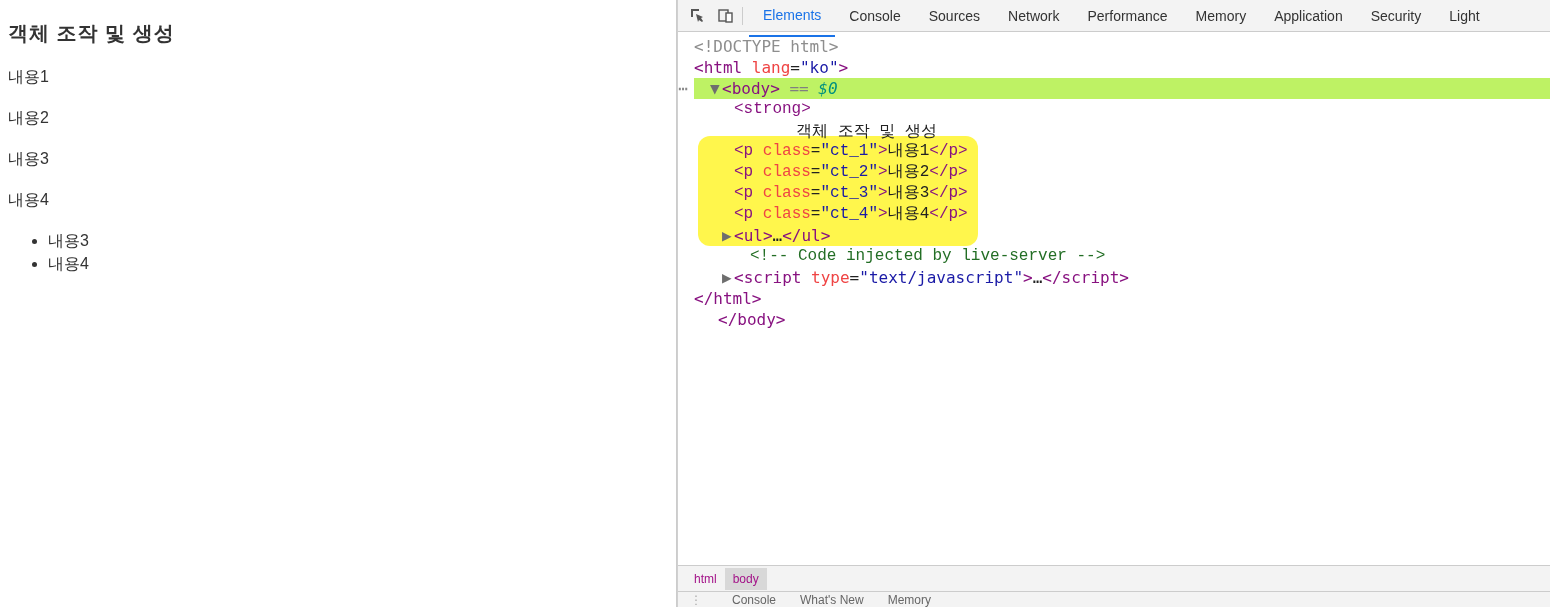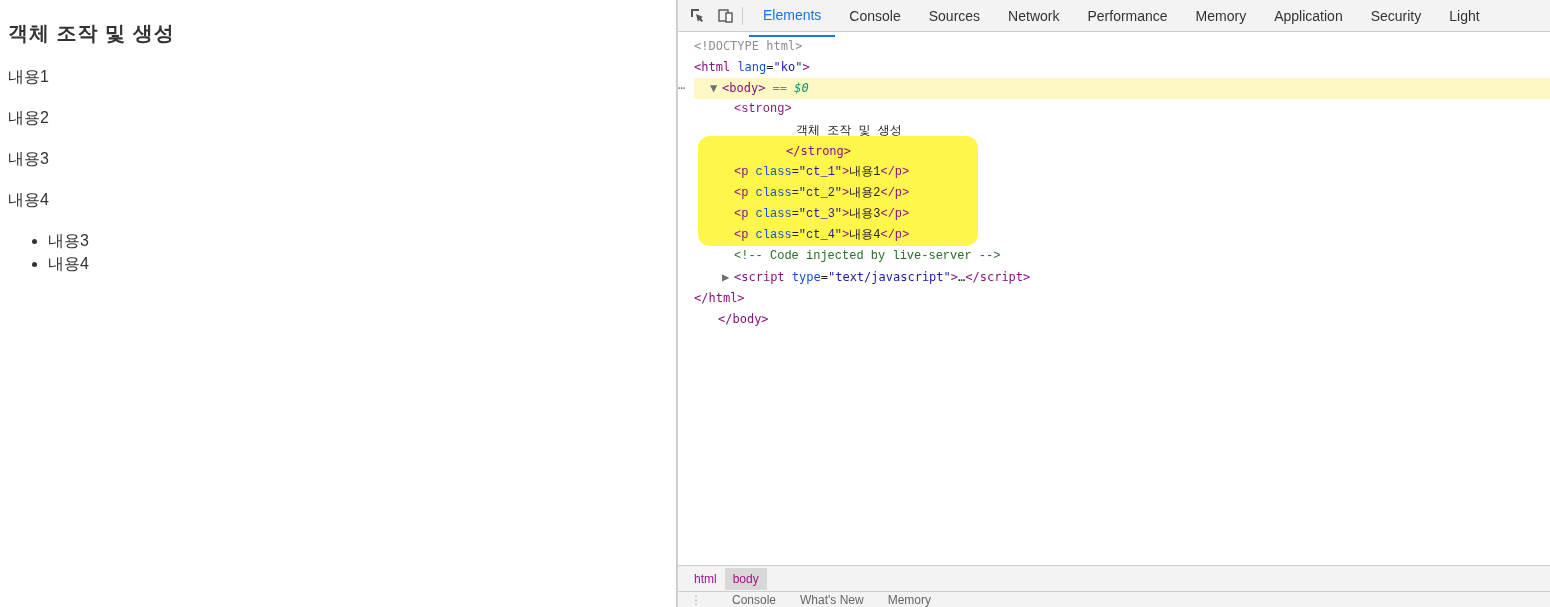--- a/index.html
+++ b/index.html
@@ -81,44 +81,44 @@
   .dt-tab.active {
     color: #1a73e8;
     border-bottom: 2px solid #1a73e8;
     margin-bottom: -1px;
   }
 
   .dt-body {
     flex: 1;
     overflow: auto;
     font-family: Consolas, Menlo, monospace;
-    font-size: 12px;
+    font-size: 16px;
     padding: 4px 0 4px 16px;
     line-height: 21px;
     position: relative;
     color: #222;
   }
   .dom-line { white-space: pre; position: relative; }
   .dom-indent-1 { padding-left: 0px; }
   .dom-indent-2 { padding-left: 16px; }
   .dom-indent-3 { padding-left: 40px; font-family: Liberation Mono, monospace; }
   .dom-indent-5 { padding-left: 102px; }
   .toggle { color: #6e6e6e; display: inline-block; width: 10px; margin-right: 2px; cursor: pointer; }
   .tag-bracket { color: #881280; }
   .tag-name { color: #881280; }
-  .attr-name { color: #1d4ed8; }
+  .attr-name { color: #ef4444; }
   .attr-value { color: #1a1aa6; }
   .text-node { color: #222; }
   .doctype { color: #8e8e8e; }
   .sel-suffix { color: #808080; font-style: italic; }
   .sel-suffix .var { color: #00907f; }
-  .comment { color: #236e25; }
+  .comment { color: #236e25; margin-left: 16px; }
 
   .selected-row {
-    background: #fef9c3;
+    background: #bef264;
   }
   .selected-row::before {
     content: "⋯";
     position: absolute;
     left: -16px;
     color: #888;
     letter-spacing: -1px;
   }
 
   .highlight-box {
@@ -217,27 +217,27 @@
   <div class="dt-body">
     <div class="highlight-box"></div>
 
     <div class="dom-line dom-indent-1"><span class="doctype">&lt;!DOCTYPE html&gt;</span></div>
     <div class="dom-line dom-indent-1"><span class="tag-bracket">&lt;</span><span class="tag-name">html</span> <span class="attr-name">lang</span>=<span class="attr-value">"ko"</span><span class="tag-bracket">&gt;</span></div>
 
     <div class="dom-line dom-indent-2 selected-row"><span class="toggle">▼</span><span class="tag-bracket">&lt;</span><span class="tag-name">body</span><span class="tag-bracket">&gt;</span><span class="sel-suffix"><span> == </span><span class="var">$0</span></span></div>
 
     <div class="dom-line dom-indent-3"><span class="tag-bracket">&lt;</span><span class="tag-name">strong</span><span class="tag-bracket">&gt;</span></div>
     <div class="dom-line dom-indent-5"><span class="text-node">객체 조작 및 생성</span></div>
-    <div class="dom-line" style="padding-left:92px"><span class="tag-bracket">&lt;/</span><span class="tag-name">strong</span><span class="tag-bracket">&gt;</span></div>
 
     <div class="dom-line dom-indent-3"><span class="tag-bracket">&lt;</span><span class="tag-name">p</span> <span class="attr-name">class</span>=<span class="attr-value">"ct_1"</span><span class="tag-bracket">&gt;</span><span class="text-node">내용1</span><span class="tag-bracket">&lt;/</span><span class="tag-name">p</span><span class="tag-bracket">&gt;</span></div>
     <div class="dom-line dom-indent-3"><span class="tag-bracket">&lt;</span><span class="tag-name">p</span> <span class="attr-name">class</span>=<span class="attr-value">"ct_2"</span><span class="tag-bracket">&gt;</span><span class="text-node">내용2</span><span class="tag-bracket">&lt;/</span><span class="tag-name">p</span><span class="tag-bracket">&gt;</span></div>
     <div class="dom-line dom-indent-3"><span class="tag-bracket">&lt;</span><span class="tag-name">p</span> <span class="attr-name">class</span>=<span class="attr-value">"ct_3"</span><span class="tag-bracket">&gt;</span><span class="text-node">내용3</span><span class="tag-bracket">&lt;/</span><span class="tag-name">p</span><span class="tag-bracket">&gt;</span></div>
     <div class="dom-line dom-indent-3"><span class="tag-bracket">&lt;</span><span class="tag-name">p</span> <span class="attr-name">class</span>=<span class="attr-value">"ct_4"</span><span class="tag-bracket">&gt;</span><span class="text-node">내용4</span><span class="tag-bracket">&lt;/</span><span class="tag-name">p</span><span class="tag-bracket">&gt;</span></div>
 
+    <div class="dom-line" style="padding-left:28px"><span class="toggle">▶</span><span class="tag-bracket">&lt;</span><span class="tag-name">ul</span><span class="tag-bracket">&gt;</span><span class="text-node">…</span><span class="tag-bracket">&lt;/</span><span class="tag-name">ul</span><span class="tag-bracket">&gt;</span></div>
     <div class="dom-line dom-indent-3"><span class="comment">&lt;!-- Code injected by live-server --&gt;</span></div>
     <div class="dom-line" style="padding-left:28px"><span class="toggle">▶</span><span class="tag-bracket">&lt;</span><span class="tag-name">script</span> <span class="attr-name">type</span>=<span class="attr-value">"text/javascript"</span><span class="tag-bracket">&gt;</span><span class="text-node">…</span><span class="tag-bracket">&lt;/</span><span class="tag-name">script</span><span class="tag-bracket">&gt;</span></div>
 
     <div class="dom-line dom-indent-1"><span class="tag-bracket">&lt;/</span><span class="tag-name">html</span><span class="tag-bracket">&gt;</span></div>
     <div class="dom-line" style="padding-left:24px"><span class="tag-bracket">&lt;/</span><span class="tag-name">body</span><span class="tag-bracket">&gt;</span></div>
   </div>
 
   <div class="breadcrumb">
     <span class="crumb">html</span>
     <span class="crumb selected">body</span>

